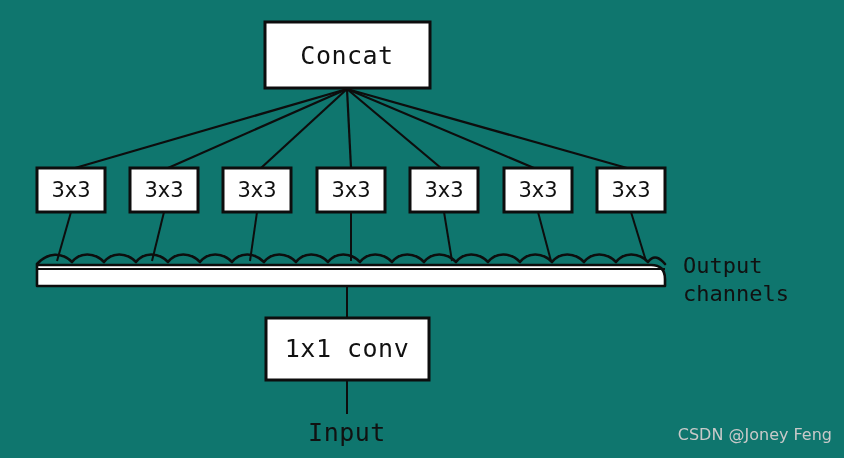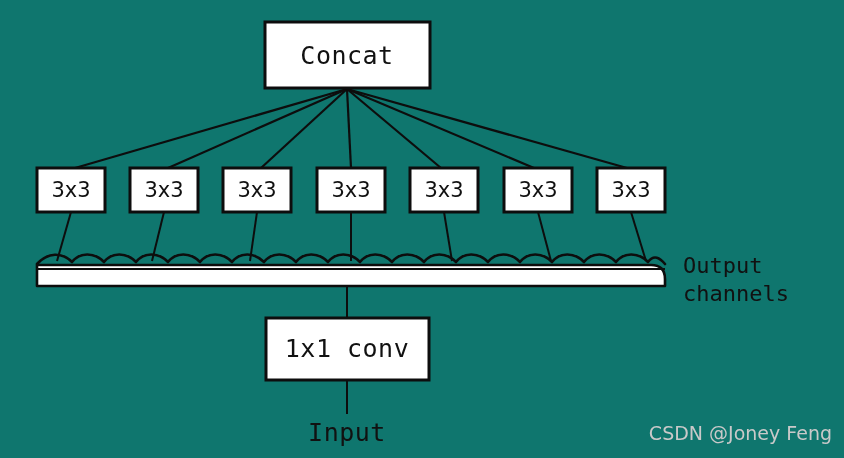--- a/index.html
+++ b/index.html
@@ -75,21 +75,21 @@
     font-size: 22px;
     fill: #111111;
     text-anchor: start;
     dominant-baseline: middle;
   }
   .watermark-text {
     position: absolute;
     right: 12px;
     bottom: 14px;
     font-family: "DejaVu Sans", sans-serif;
-    font-size: 19px;
+    font-size: 16px;
     color: #c9c9c9;
     white-space: nowrap;
     user-select: none;
   }
 </style>
 </head>
 <body>
 
 <div id="canvas">
 

